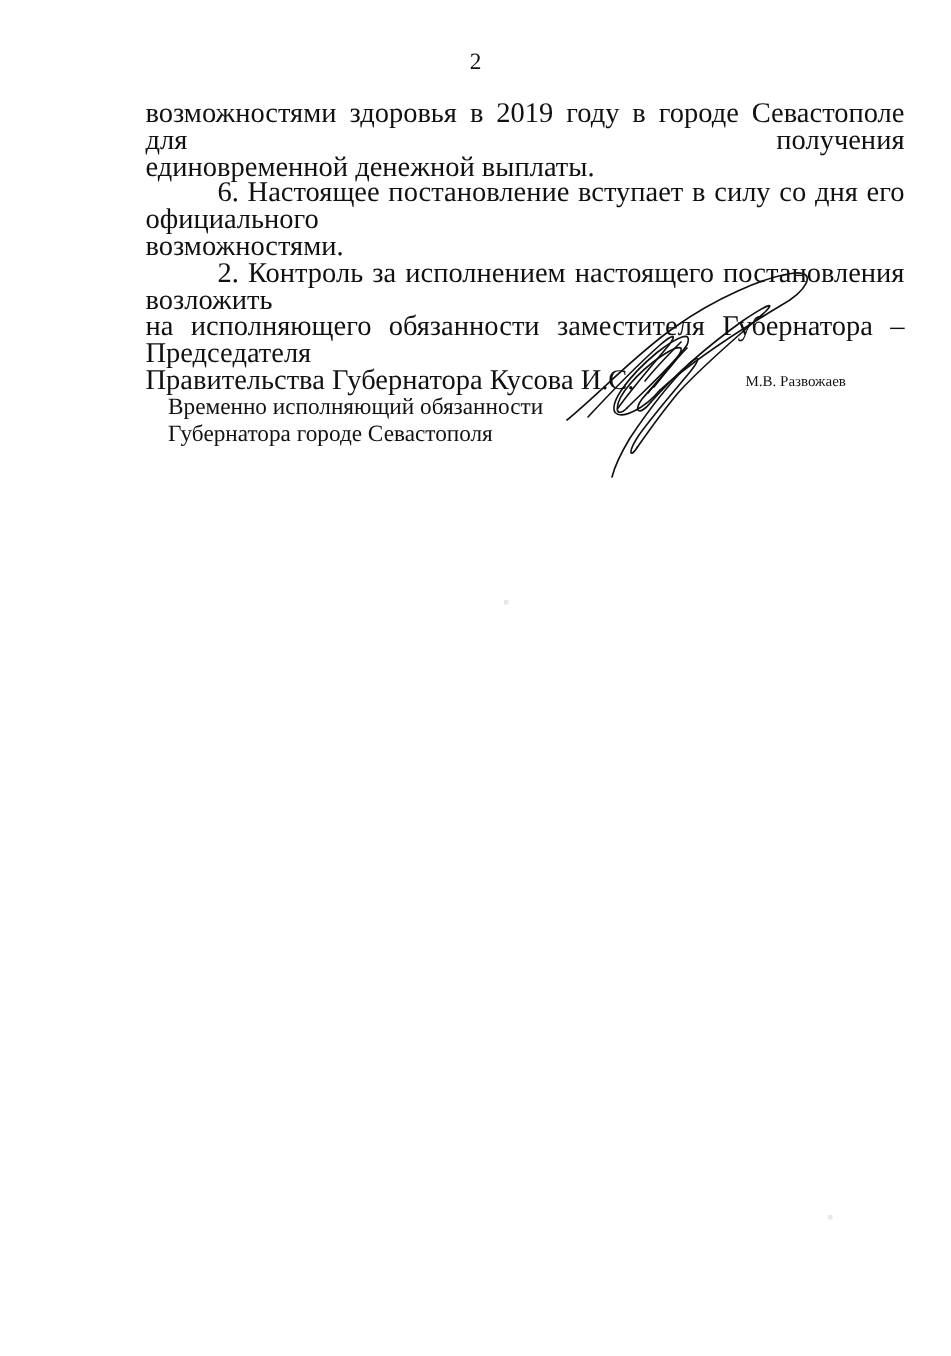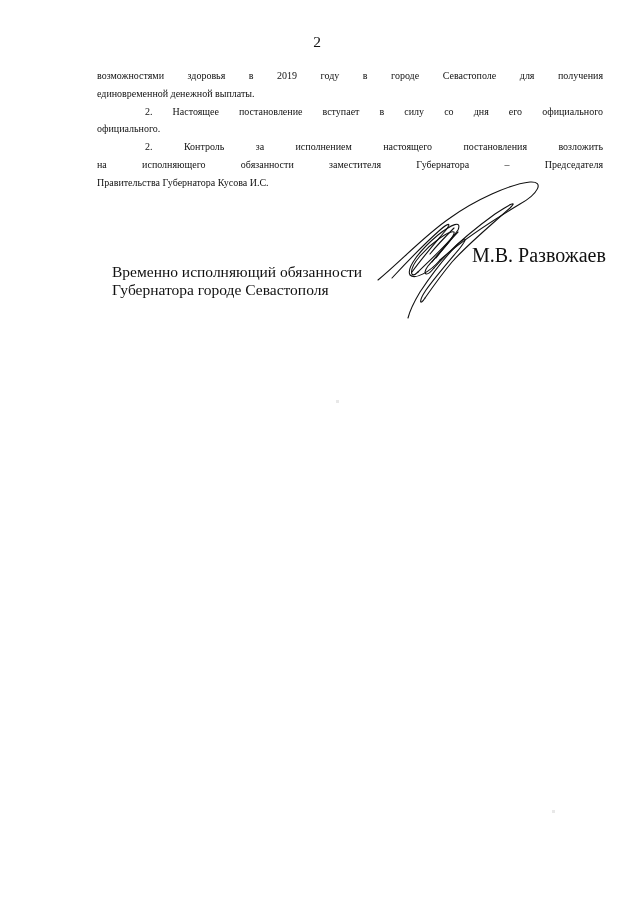--- a/index.html
+++ b/index.html
@@ -7,48 +7,48 @@
     width: 634px; height: 904px; position: relative; overflow: hidden;
     font-family: "Liberation Serif", "DejaVu Serif", serif;
     color: #111;
   }
   .page-number {
     position: absolute; top: 33px; left: 0; width: 634px; text-align: center;
     font-size: 15.5px;
   }
   .body-text {
     position: absolute; left: 97px; top: 67px; width: 506px;
-    font-size: 10px; line-height: 17.8px;
+    font-size: 19px; line-height: 17.8px;
   }
   .body-text p { margin: 0; text-align: justify; }
   .body-text p.justify-last { text-align-last: justify; }
   .indent { text-indent: 48px; }
   .sig-left {
     position: absolute; left: 112px; top: 228px;
     font-size: 15.5px; line-height: 18px; margin-top: 35px;
   }
   .sig-right {
-    position: absolute; left: 472px; top: 246px;
-    font-size: 20px; line-height: 18px;
+    position: absolute; left: 497px; top: 246px;
+    font-size: 10px; line-height: 18px;
   }
   .signature {
     position: absolute; left: 370px; top: 180px; width: 180px; height: 145px;
   }
   .speck { position: absolute; background: #e8e8e8; width: 3px; height: 3px; }
 </style>
 </head>
 <body>
 
 <div class="page-number">2</div>
 
 <div class="body-text">
   <p class="justify-last">возможностями здоровья в 2019 году в городе Севастополе для получения</p>
   <p>единовременной денежной выплаты.</p>
-  <p class="indent justify-last">2.  Настоящее постановление вступает в силу со дня его официального</p>
-  <p>официального.</p>
+  <p class="indent justify-last">6.  Настоящее постановление вступает в силу со дня его официального</p>
+  <p>возможностями.</p>
   <p class="indent justify-last">2. Контроль за исполнением настоящего постановления возложить</p>
   <p class="justify-last">на исполняющего обязанности заместителя Губернатора – Председателя</p>
   <p>Правительства Губернатора Кусова И.С.</p>
 </div>
 
 <div class="sig-left">
   <div>Временно исполняющий обязанности</div>
   <div>Губернатора городе Севастополя</div>
 </div>
 

